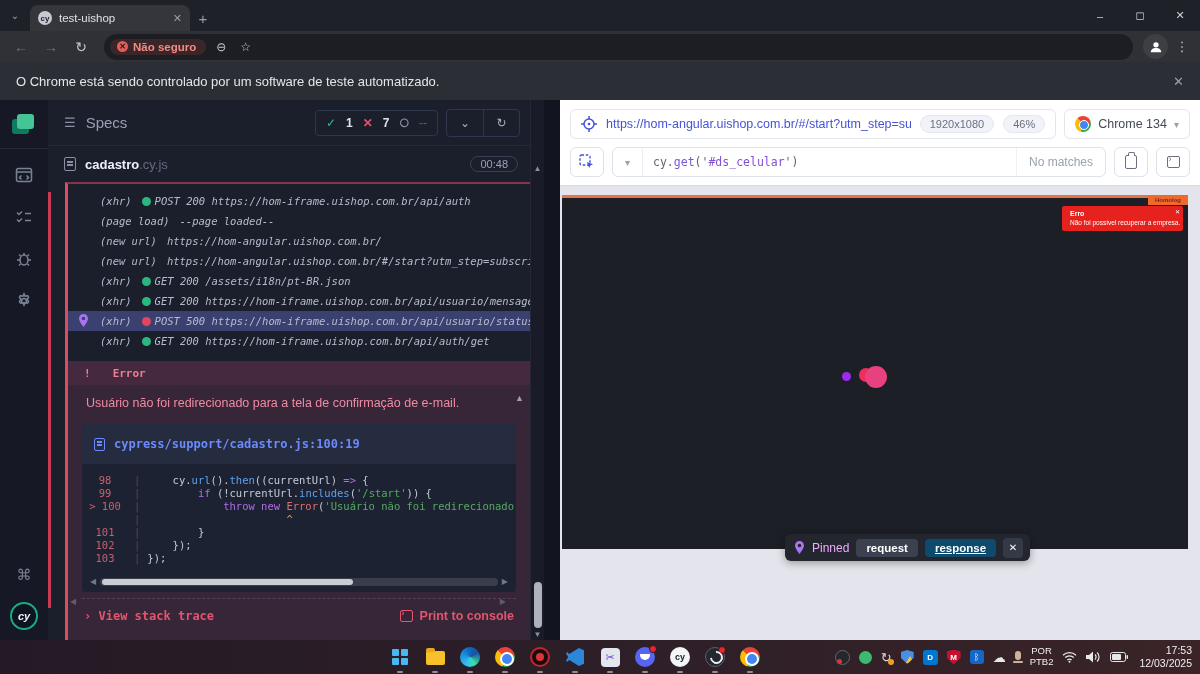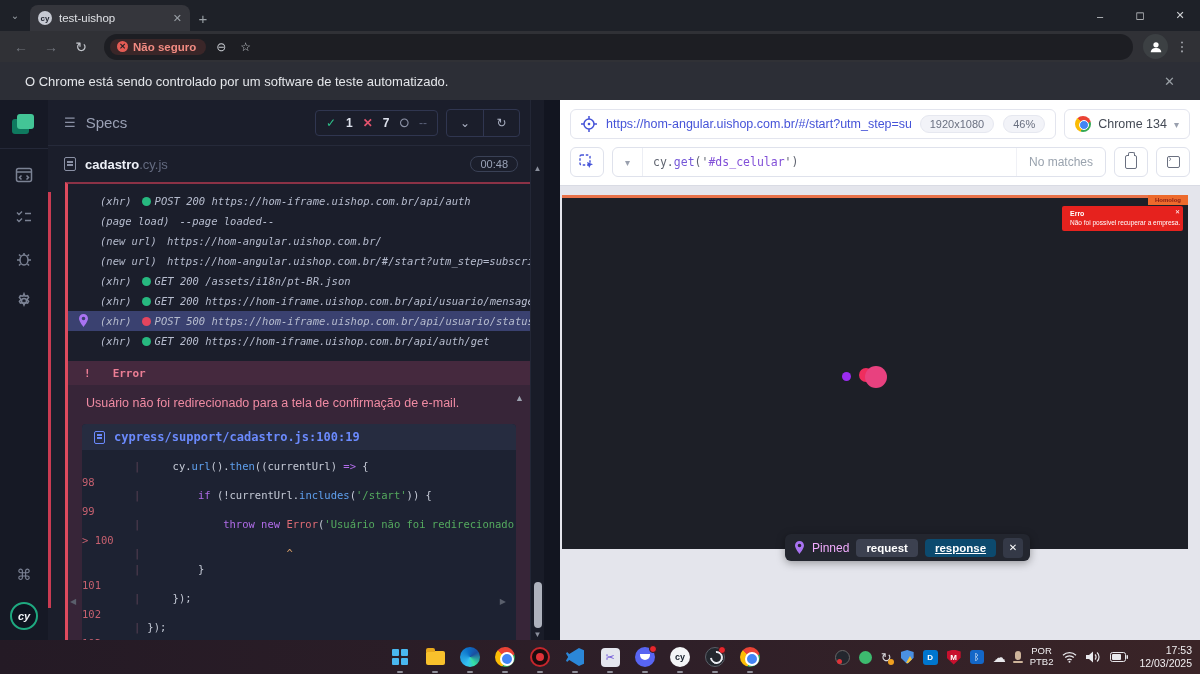--- a/index.html
+++ b/index.html
@@ -28,21 +28,21 @@
   .sec-dot { width:11px; height:11px; border-radius:50%; background:#e45c55; color:#1d1e23; font-size:8px; display:flex; align-items:center; justify-content:center; font-weight:bold; }
   .url { margin-left:10px; font-size:12px; color:#9aa0a6; white-space:nowrap; overflow:hidden; flex:1; }
   .url .https { color:#f28b82; text-decoration:line-through; }
   .url .host { color:#e8eaed; font-weight:bold; }
   .omni-ics { display:flex; gap:14px; margin-left:10px; color:#c3c6cc; font-size:12px; flex:none; }
   .avatar { width:25px; height:25px; border-radius:50%; background:#3c4043; display:flex; align-items:center; justify-content:center; flex:none; }
   .avatar svg { width:14px; height:14px; fill:#fff; }
   .kebab { width:20px; display:flex; justify-content:center; color:#c3c6cc; font-size:13px; letter-spacing:0; }
 
   
-  .infobar { height:38px; background:#2c2e36; display:flex; align-items:center; padding:0 25px; color:#e4e6ea; font-size:13px; flex:none; }
+  .infobar { height:38px; background:#2c2e36; display:flex; align-items:center; padding:0 16px; color:#e4e6ea; font-size:13px; flex:none; }
   .infobar .x { margin-left:auto; color:#9aa0a6; font-size:13px; }
 
   
   .main { flex:1; display:flex; min-height:0; }
 
   
   .rail { width:48px; background:#161925; display:flex; flex-direction:column; align-items:center; padding:12px 0 10px; flex:none; }
   .rail .app { width:24px; height:22px; position:relative; margin-bottom:14px; }
   .rail .app i { position:absolute; width:17px; height:15px; border-radius:3px; background:#0f7a5f; left:0; bottom:0; }
   .rail .app i+i { background:#43c596; left:5px; bottom:5px; }
@@ -80,27 +80,27 @@
   .logrow.sel { background:#3a4170; }
   .pin { position:absolute; left:10px; top:3px; }
   .pin svg { width:11px; height:13px; fill:#a973f2; }
 
   .errblock { margin-top:10px; background:#372538; position:relative; padding-bottom:4px; }
   .errhead { height:24px; background:#45293e; display:flex; align-items:center; padding:0 16px; font-family:"DejaVu Sans Mono",monospace; font-size:11px; font-weight:bold; color:#ed7e95; }
   .errhead .bang { margin-right:22px; }
   .err-up { position:absolute; right:6px; top:32px; color:#9aa0ae; font-size:9px; }
   .errmsg { padding:11px 18px 8px; font-size:12.5px; color:#f08ba3; }
   .codeframe { margin:6px 14px 4px; background:#1d2232; border-radius:4px; overflow:hidden; }
-  .filehdr { height:26px; background:#262c40; display:flex; align-items:center; gap:9px; padding:12px 12px; }
+  .filehdr { height:40px; background:#262c40; display:flex; align-items:center; gap:9px; padding:12px 12px; }
   .bdoc { width:11px; height:13px; border:1.5px solid #6b8afd; border-radius:2px; position:relative; flex:none; }
   .bdoc::after { content:""; position:absolute; left:1.5px; top:2.5px; width:5px; height:1.5px; background:#6b8afd; box-shadow:0 3px 0 #6b8afd; }
   .filelink { font-family:"DejaVu Sans Mono",monospace; font-size:12px; font-weight:bold; color:#6b8afd; }
   .codebody { padding:10px 0 6px; }
   .cl { font-family:"DejaVu Sans Mono",monospace; font-size:10.5px; line-height:13px; white-space:pre; display:flex; }
-  .lnum { width:46px; text-align:left; color:#c6606f; flex:none;margin-top:16px; }
+  .lnum { width:46px; text-align:center; color:#c6606f; flex:none; }
   .lpipe { color:#5c4356; margin:0 7px 0 6px; }
   .cd { color:#c5cad6; } .ck { color:#b06ce8; } .cf { color:#5fa0ee; } .cs { color:#55ab5f; } .ce { color:#e06c75; } .cc { color:#d19a66; }
   .hscroll { display:flex; align-items:center; gap:4px; margin:6px 8px 6px; height:9px; }
   .hs-ar { color:#707684; font-size:8px; line-height:9px; }
   .hs-track { flex:1; height:8px; background:#3a3e4b; border-radius:4px; position:relative; }
   .hs-thumb { position:absolute; left:2px; top:1px; height:6px; width:63%; background:#c9ccd4; border-radius:3px; }
   .dashsep { border-top:1px dashed #55405a; margin:6px 14px 0; }
   .errfoot { display:flex; align-items:center; padding:10px 16px 14px; }
   .stack { font-family:"DejaVu Sans Mono",monospace; font-size:12px; font-weight:bold; color:#e4556f; }
   .printc { margin-left:auto; display:flex; align-items:center; gap:7px; font-size:12.5px; font-weight:bold; color:#e4556f; }

